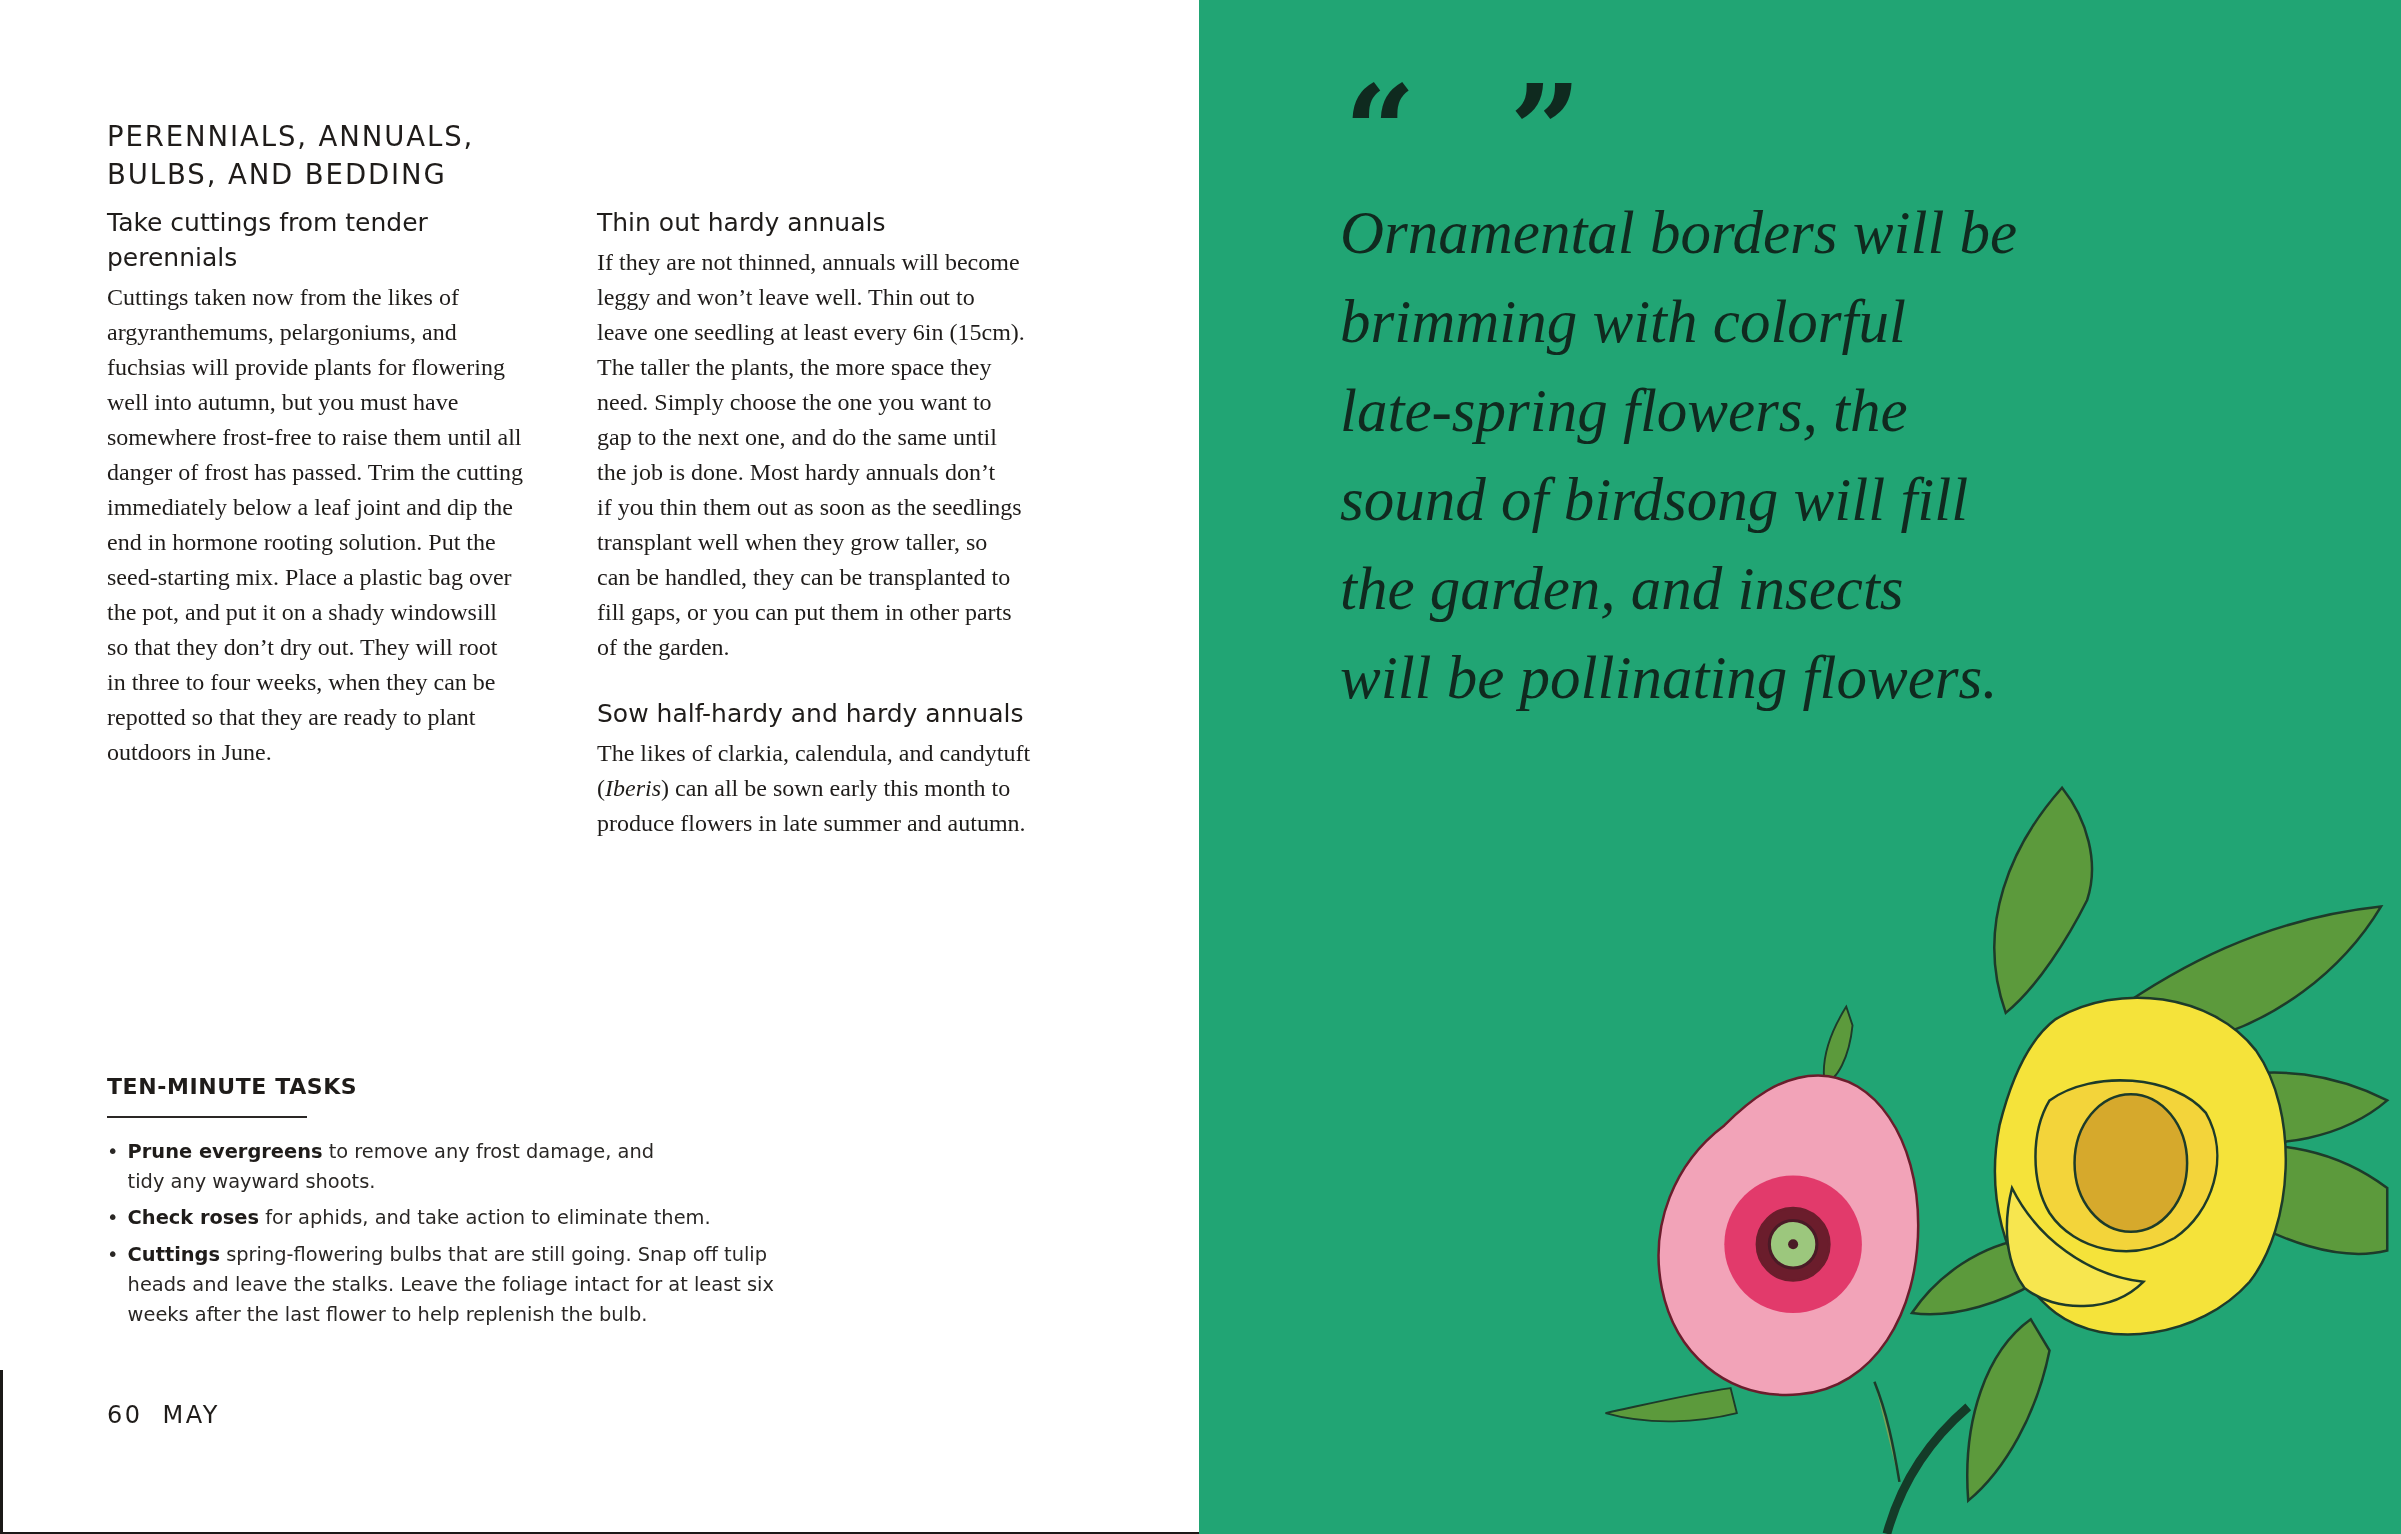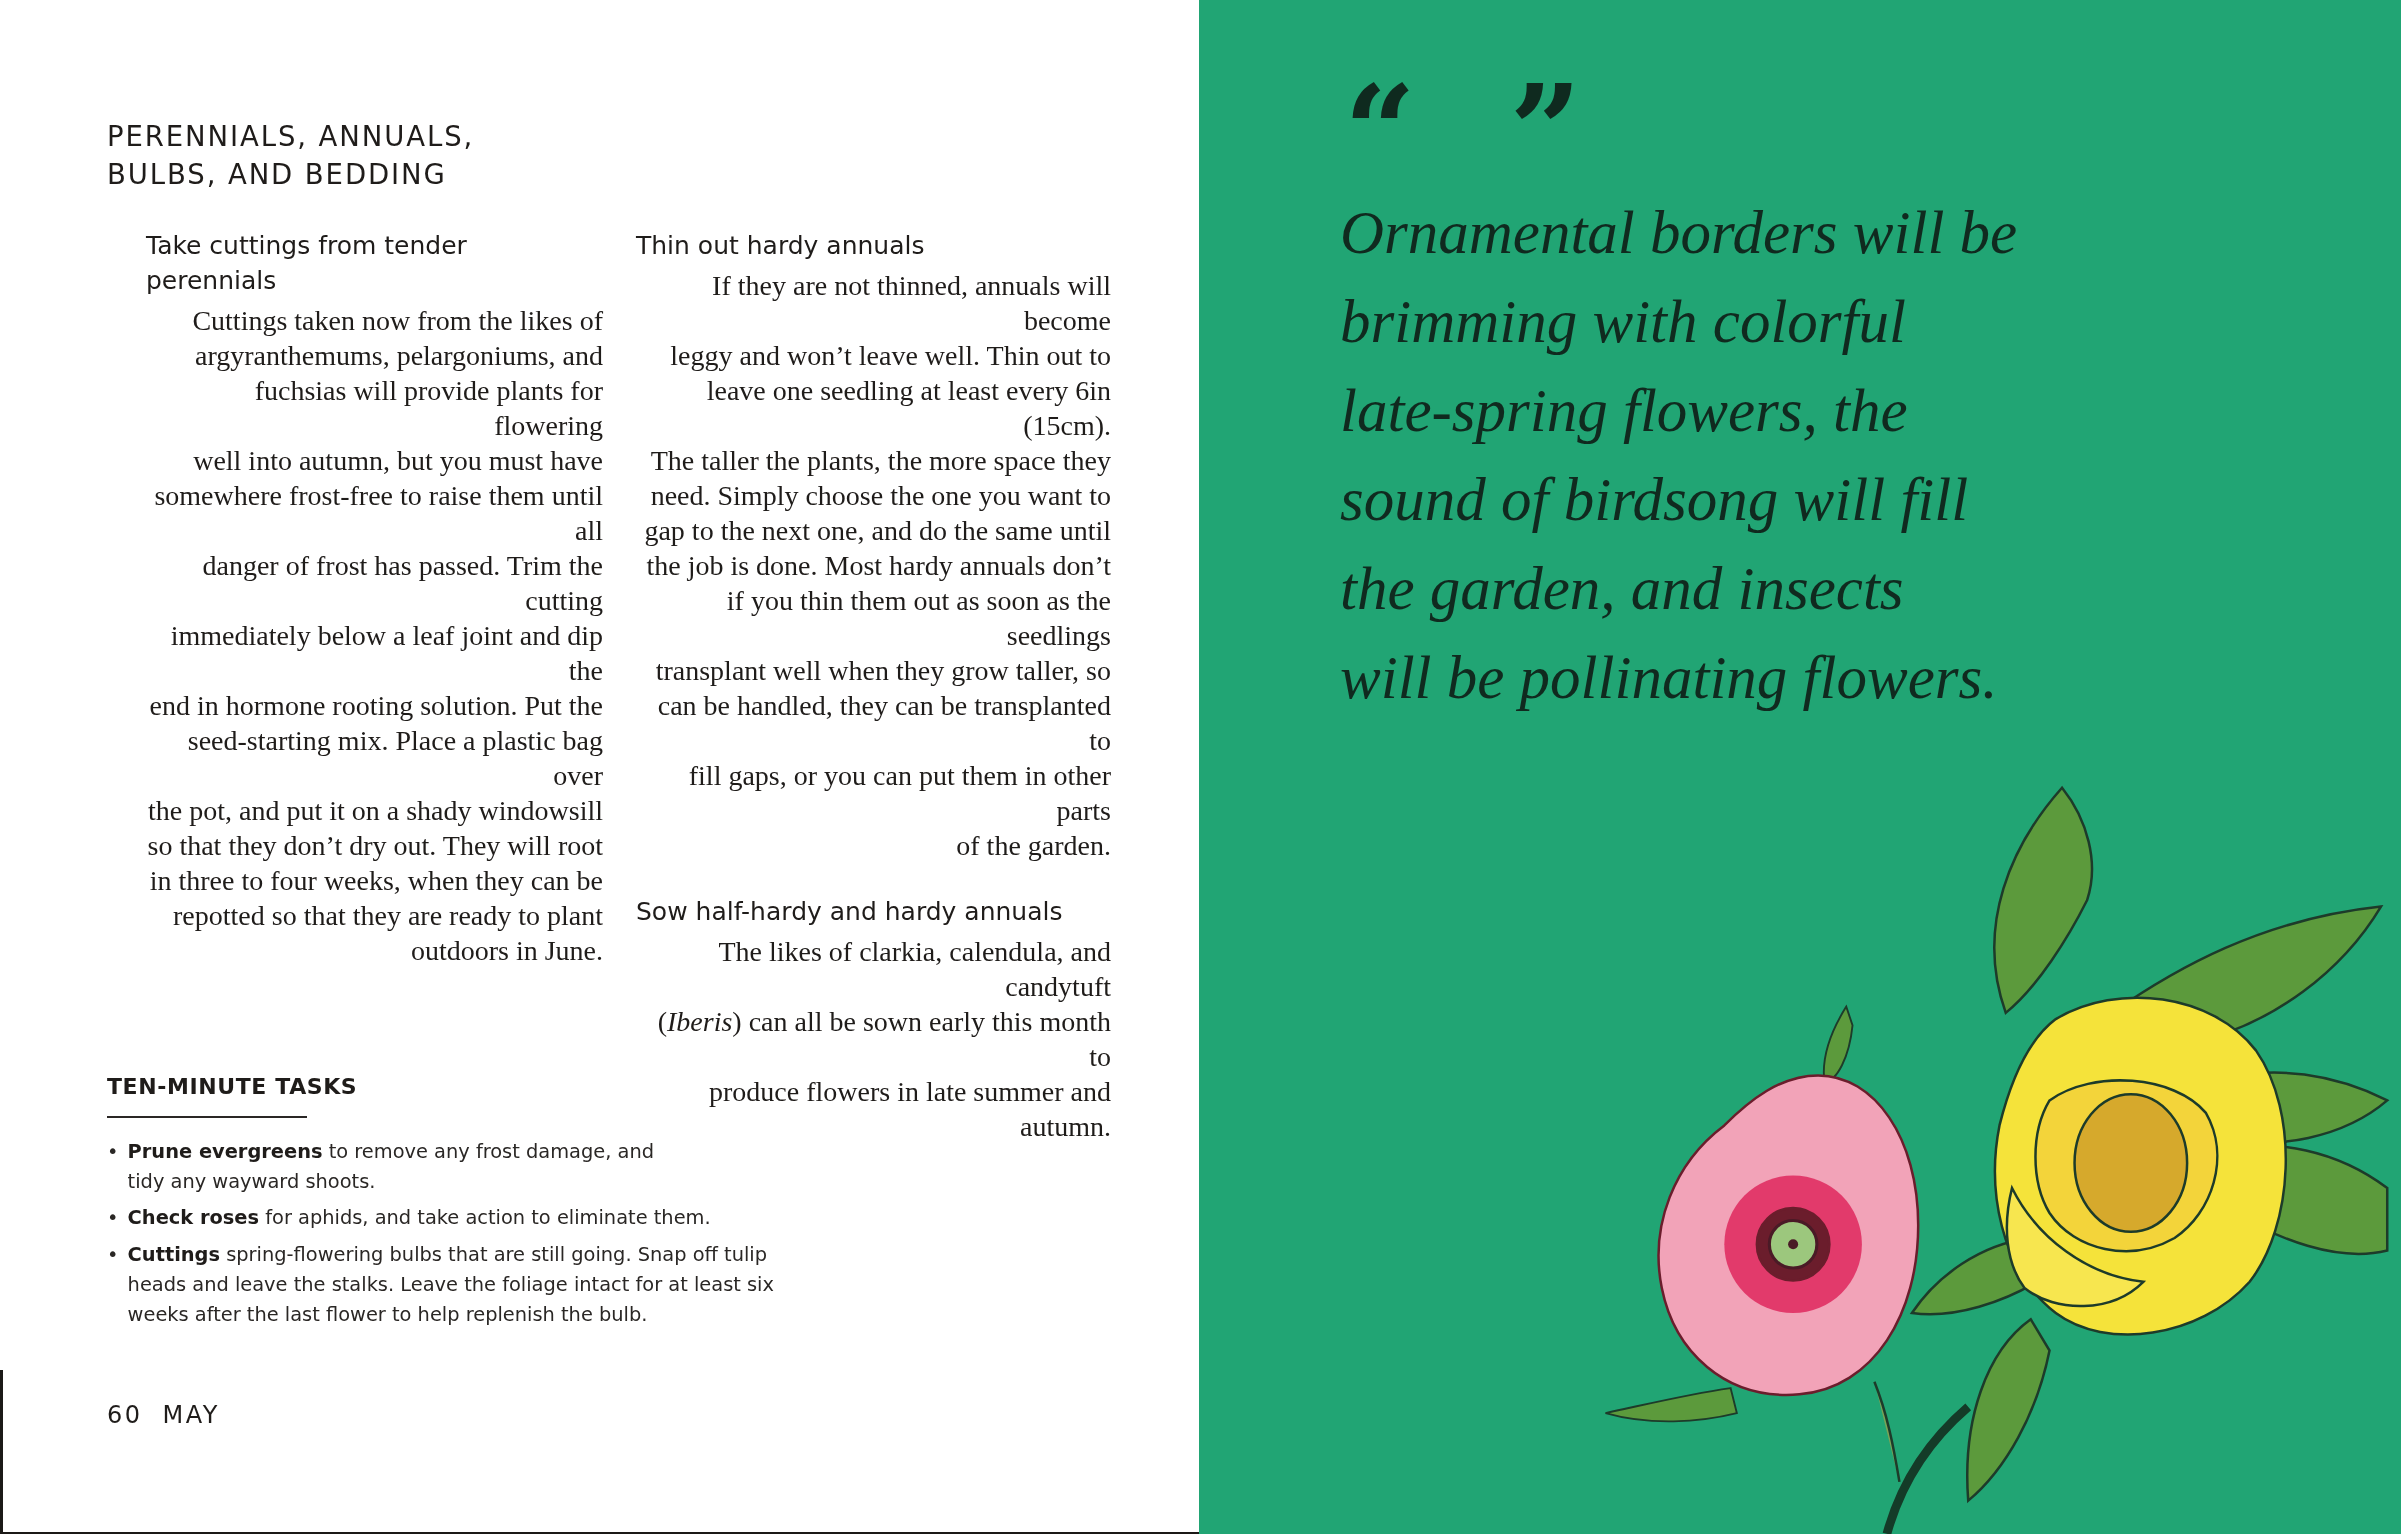--- a/index.html
+++ b/index.html
@@ -13,30 +13,30 @@
   .frame-right { position: absolute; right: 0; top: 0; width: 2.5px; height: 1534px; background: #1b1917; }
 
   .left-page { position: absolute; left: 0; top: 0; width: 1199px; height: 1370px; background: #ffffff; }
   .right-page { position: absolute; left: 1199px; top: 0; width: 1202px; height: 1534px; background: #21a574; overflow: hidden; }
 
   .section-title {
     position: absolute; left: 107px; top: 99px; width: 500px;
     font-size: 27.5px; line-height: 38px; letter-spacing: 1.9px; font-weight: 400;
     font-family: "DejaVu Sans", sans-serif; color: #1f1c1a;
   }
-  .col { position: absolute; top: 228px; width: 463px; margin-left: 39px; }
+  .col { position: absolute; top: 205px; width: 463px; }
   .col-left { left: 107px; width: 457px; }
   .col-right { left: 597px; width: 475px; }
   .subhead {
     font-family: "DejaVu Sans", sans-serif; font-size: 25px; line-height: 35px;
     color: #1f1c1a; margin: 0 0 5px 0; font-weight: 400;
   }
   .body-text {
-    font-family: "Liberation Serif", serif; font-size: 28px; line-height: 35px;
-    color: #1f1c1a; margin: 0; text-align: right;
+    font-family: "Liberation Serif", serif; font-size: 24px; line-height: 35px;
+    color: #1f1c1a; margin: 0;
   }
   .body-text em { font-style: italic; }
   .gap { height: 31px; }
 
   .tasks-title {
     position: absolute; left: 107px; top: 1074px;
     font-family: "DejaVu Sans", sans-serif; font-weight: 700; font-size: 22px;
     letter-spacing: 0.6px; color: #1f1c1a;
   }
   .tasks-rule { position: absolute; left: 107px; top: 1116px; width: 200px; height: 1.9px; background: #2a2725; }

